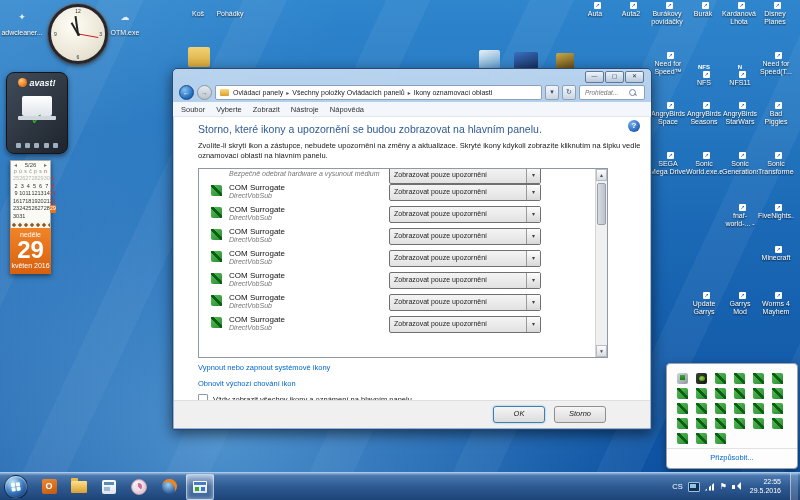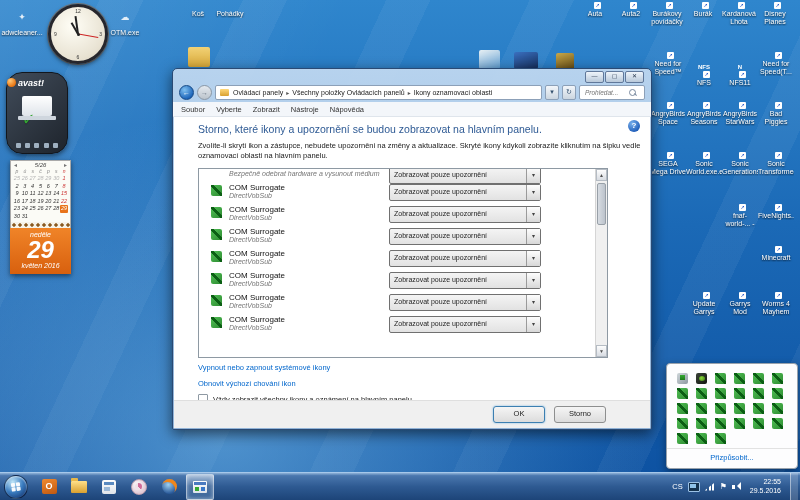--- a/index.html
+++ b/index.html
@@ -43,32 +43,32 @@
   
   .clock{position:absolute;left:48px;top:4px;width:54px;height:54px;border-radius:50%;z-index:1;
     background:radial-gradient(circle at 40% 35%,#fffef6,#e8e2d2 70%,#cfc8b4);
     border:3px solid #26262c;box-shadow:0 2px 4px rgba(0,0,0,.5),0 0 0 1px #777;}
   .clock .num{position:absolute;font-size:5px;color:#333;}
   .hand{position:absolute;left:50%;bottom:50%;transform-origin:bottom center;background:#222;}
   .hand.h{width:2px;height:13px;margin-left:-1px;transform:rotate(330deg);}
   .hand.m{width:1.5px;height:18px;margin-left:-1px;transform:rotate(352deg);}
   .hand.s{width:1px;height:20px;background:#c22;transform:rotate(100deg);}
   .cdot{position:absolute;left:50%;top:50%;width:3px;height:3px;margin:-1.5px;border-radius:50%;background:#222;}
-  .avast{position:absolute;left:6px;top:72px;width:60px;height:80px;border-radius:16px;z-index:1;
+  .avast{position:absolute;left:6px;top:72px;width:60px;height:80px;border-radius:8px;z-index:1;
     background:linear-gradient(135deg,#414c5a,#1e242c);border:1px solid #12161c;box-shadow:0 2px 5px rgba(0,0,0,.5);
-    color:#fff;text-align:left;}
+    color:#fff;text-align:center;}
   .avlogo{margin-top:5px;font-size:9px;font-weight:bold;font-style:italic;}
   .avball{display:inline-block;width:9px;height:9px;border-radius:50%;vertical-align:-1px;margin-right:2px;
     background:radial-gradient(circle at 35% 30%,#ffc878,#e87410 70%);}
   .laptop{width:30px;height:20px;margin:8px auto 2px;background:linear-gradient(#fff,#dfe4ea);border-radius:2px;position:relative;}
   .laptop::after{content:"";position:absolute;left:-4px;bottom:-4px;width:38px;height:4px;background:#cfd6de;border-radius:1px;}
   .avcheck{position:absolute;left:0;right:0;top:14px;font-size:16px;color:#35a832;font-weight:bold;text-shadow:0 1px 1px rgba(0,0,0,.3);}
   .avtools{position:absolute;bottom:5px;left:0;right:0;display:flex;justify-content:space-around;padding:0 7px;}
   .avtools span{width:5px;height:5px;background:#9fb0c0;border-radius:1px;}
-  .calendar{position:absolute;left:10px;top:160px;width:61px;z-index:1;box-shadow:0 2px 5px rgba(0,0,0,.5);font-style:italic;}
+  .calendar{position:absolute;left:10px;top:160px;width:41px;z-index:1;box-shadow:0 2px 5px rgba(0,0,0,.5);}
   .calwhite{background:#fbfbf6;border:1px solid #aaa;border-bottom:none;padding:1px 2px 2px;}
   .calhead{display:flex;justify-content:space-between;font-size:6px;color:#444;}
   .calnav{color:#777;font-size:5px;}
   .chrow,.cal-grid{display:grid;grid-template-columns:repeat(7,1fr);}
   .ch{font-size:5px;color:#888;text-align:center;line-height:7px;}
   .ch:last-of-type{color:#c33;}
   .cd{font-size:5.5px;color:#333;text-align:center;line-height:7.5px;}
   .cd.out{color:#b5b5b5;} .cd.sun{color:#c33;}
   .cd.tdy{background:#e8731a;color:#fff;border-radius:1px;}
   .spiral{height:6px;background:#f6f3ea;border-left:1px solid #aaa;border-right:1px solid #aaa;
@@ -134,21 +134,21 @@
   .varr.up{top:0;} .varr.dn{bottom:0;}
   .vthumb{position:absolute;left:1px;top:14px;width:9px;height:42px;border-radius:2px;
     background:linear-gradient(90deg,#d7dce2,#bcc3cc);border:1px solid #98a0a8;box-sizing:border-box;}
   .linklike{position:absolute;left:24px;font-size:7.5px;color:#0066cc;}
   .chkrow{position:absolute;left:24px;top:277px;display:flex;align-items:center;gap:5px;}
   .chk{width:8px;height:8px;background:#fff;border:1px solid #8e99a3;border-radius:1px;}
   .chklbl{font-size:7.5px;color:#222;}
   .footer{position:absolute;left:0;right:0;bottom:0;height:27px;background:#f0f0f0;border-top:1px solid #dfdfdf;
     display:flex;align-items:center;justify-content:flex-end;gap:9px;padding-right:44px;}
   .btn{min-width:38px;height:15px;background:linear-gradient(#f5f5f5,#dcdcdc);border:1px solid #8e8f8f;
-    border-radius:3px;font-size:7.5px;color:#222;text-align:center;line-height:14px;padding:0 6px;}
+    border-radius:3px;font-size:7.5px;color:#222;text-align:center;line-height:14px;padding:0 6px;font-style:italic;}
   .btn.default{border-color:#3c7fb1;box-shadow:0 0 2px #71b2e0;}
   
   .popup{position:absolute;left:666px;top:363px;width:130px;height:104px;z-index:6;background:#fdfdfe;
     border:1px solid #99a2ac;border-radius:4px;box-shadow:0 3px 8px rgba(0,0,0,.4);}
   .pgrid{display:flex;flex-wrap:wrap;padding:8px 7px 0;width:116px;}
   .ti{width:19px;height:15px;position:relative;}
   .ti::after{content:"";position:absolute;left:3px;top:1px;width:11px;height:11px;border-radius:2px;}
   .ti.dvs::after{background:linear-gradient(135deg,#52c056,#2c8a30),linear-gradient(#000,#000);}
   .ti.dvs::before{content:"";position:absolute;left:3px;top:1px;width:11px;height:11px;z-index:1;
     background:linear-gradient(45deg,rgba(0,0,0,0) 42%,#0b5e14 42% 62%,rgba(0,0,0,0) 62%);}

